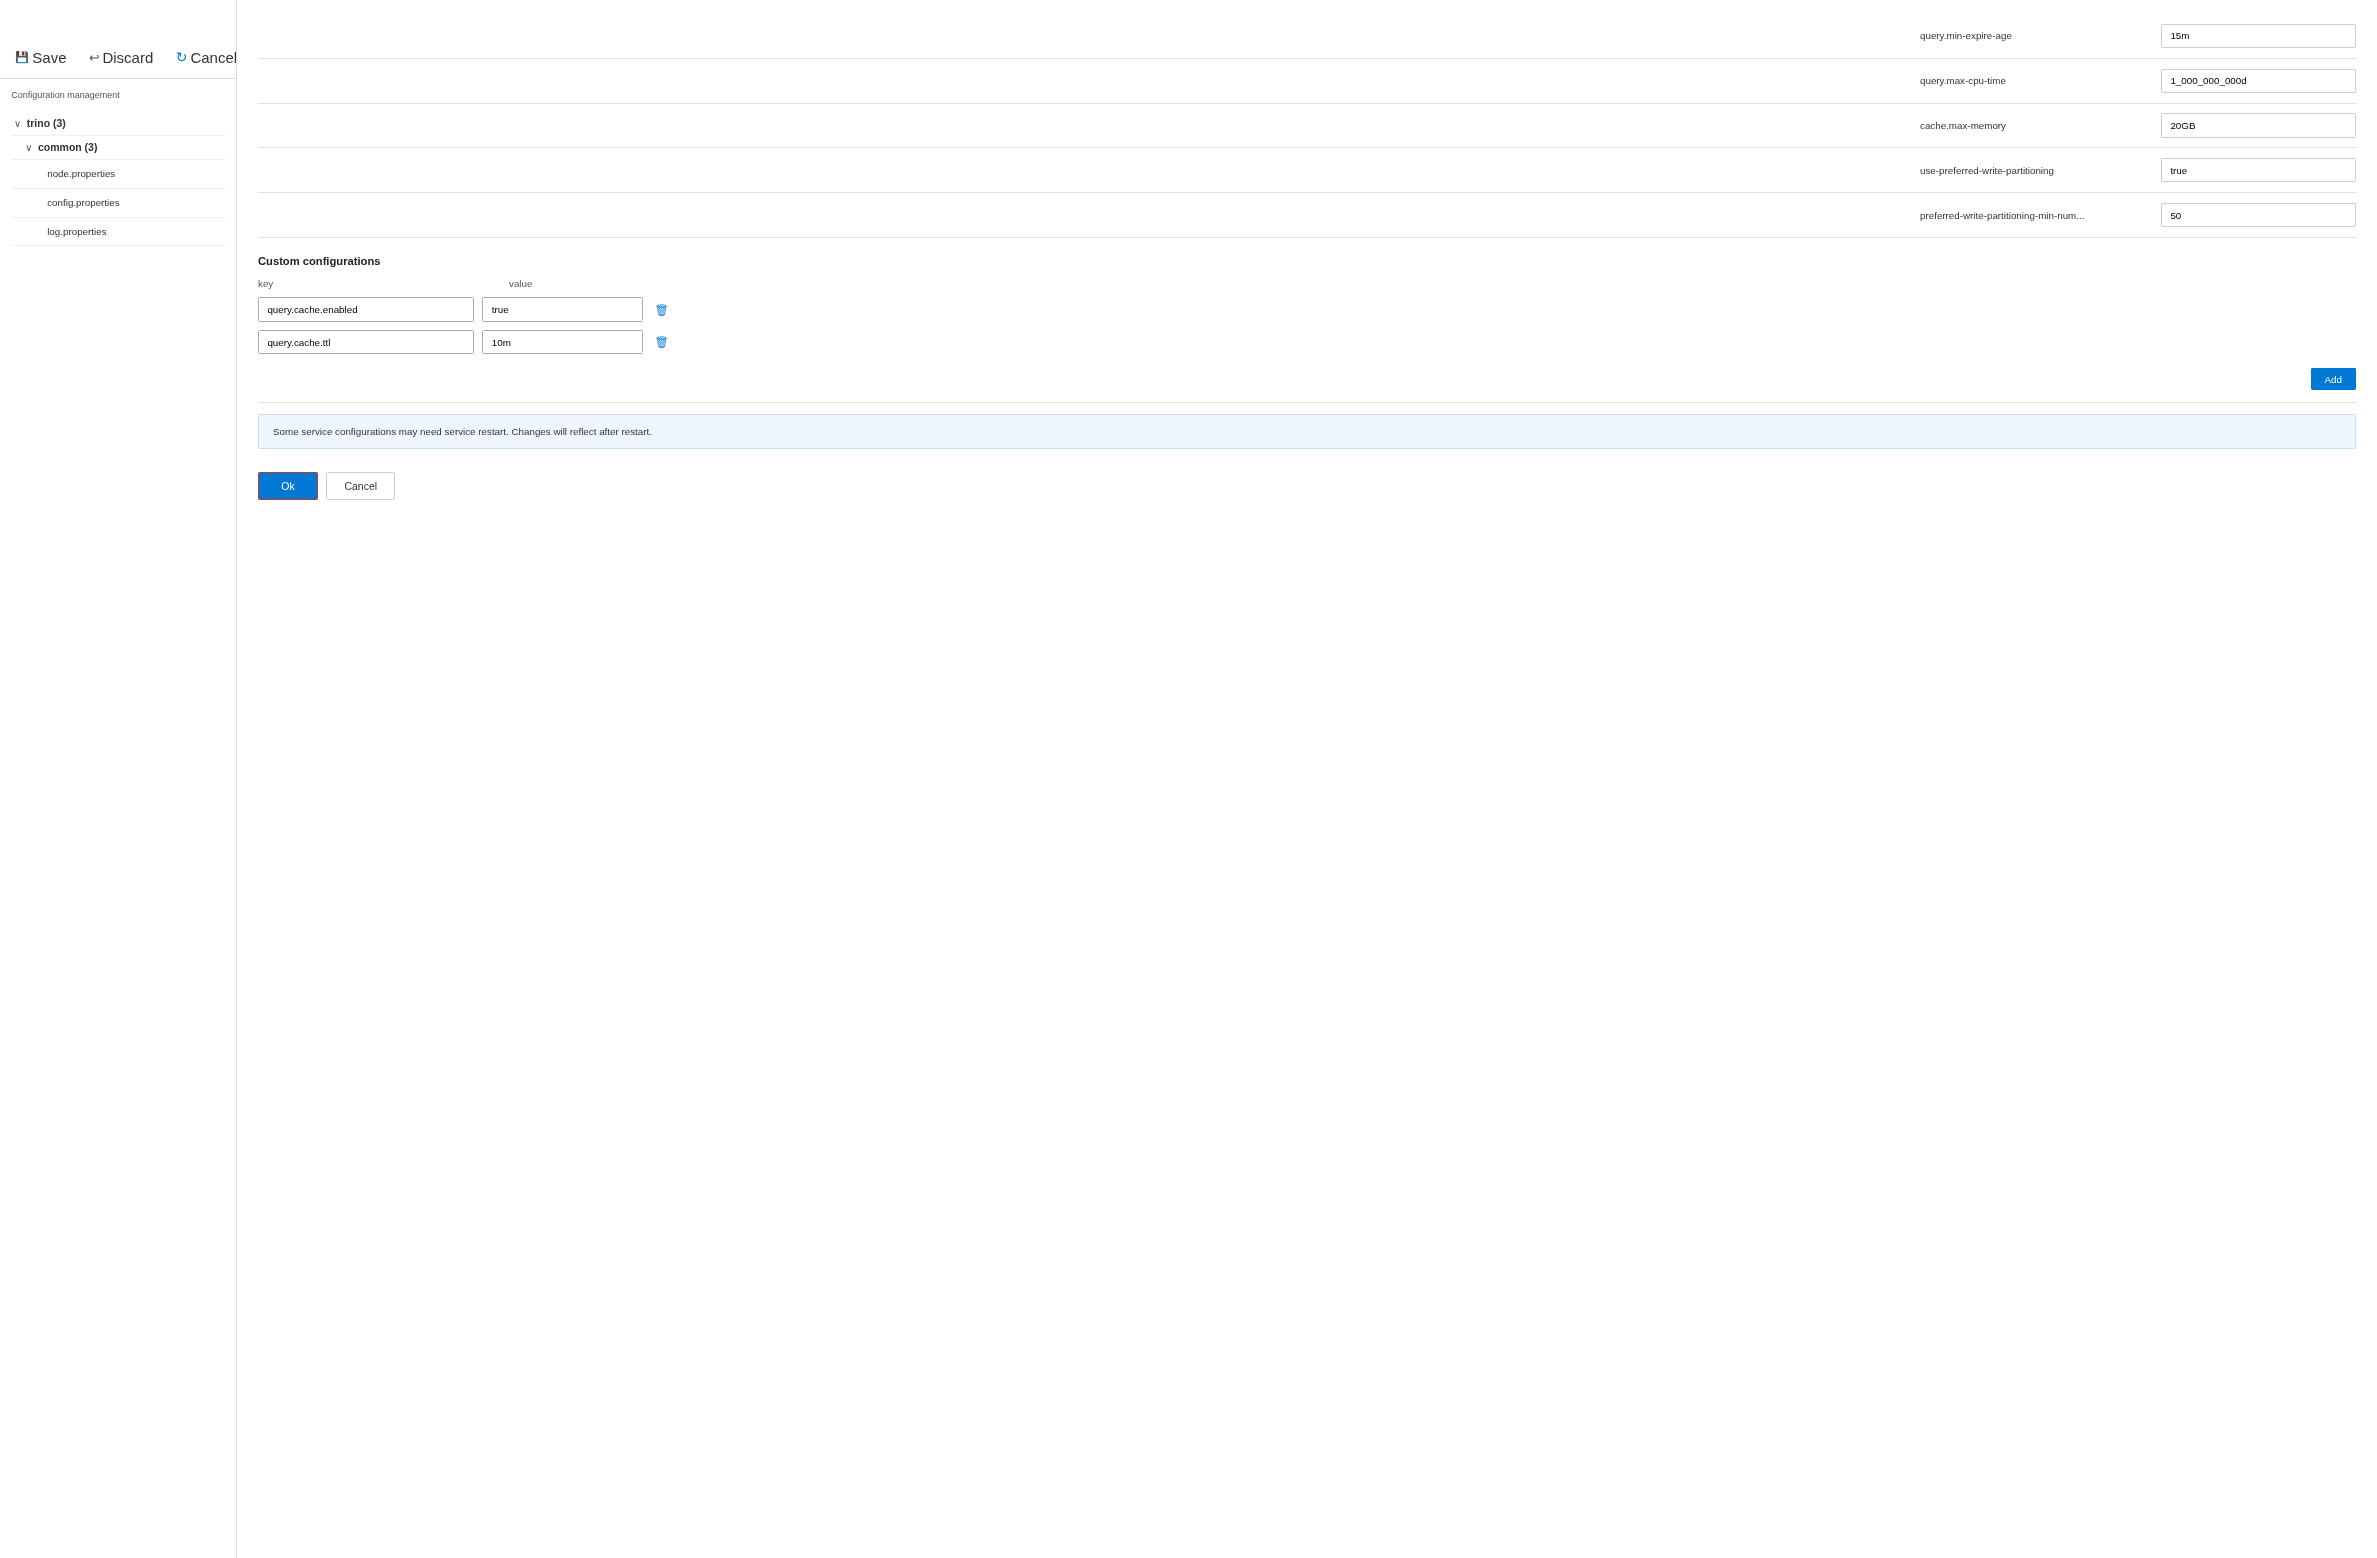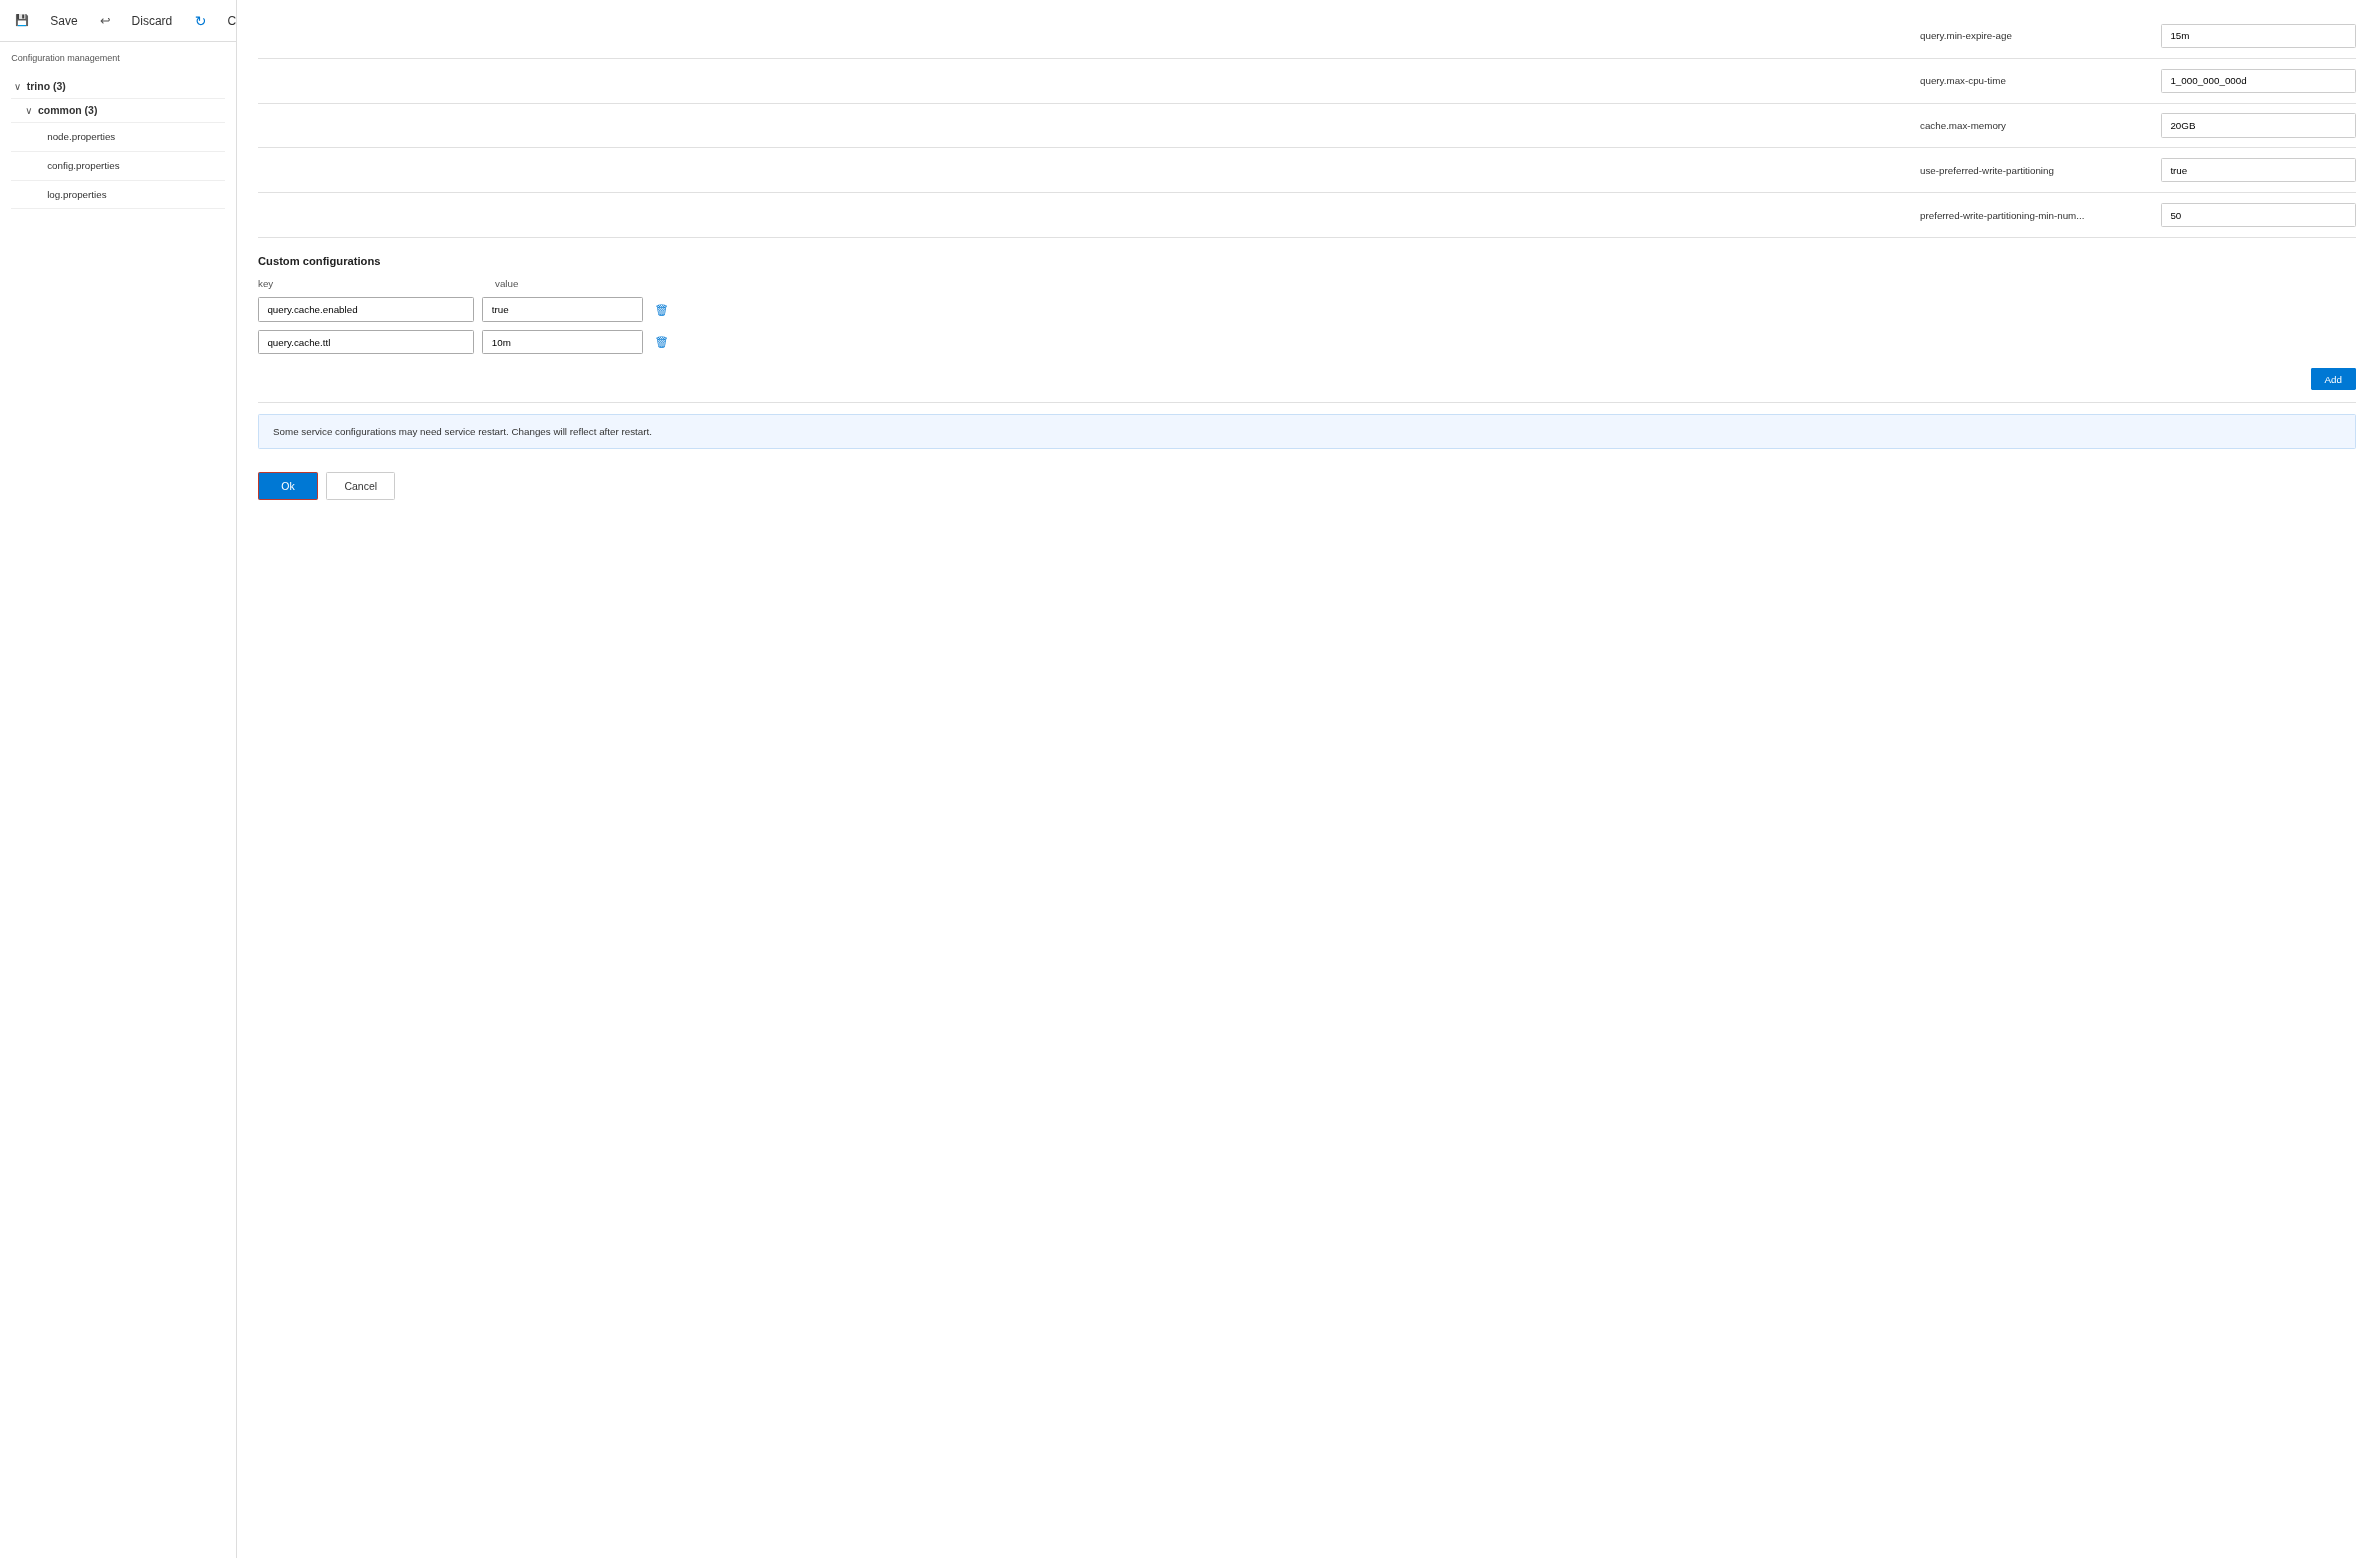--- a/index.html
+++ b/index.html
@@ -27,27 +27,28 @@
       display: flex;
       align-items: center;
       gap: 14px;
       padding: 9.8px 11.2px;
       border-bottom: 0.7px solid #ddd;
     }
 
     .toolbar-btn {
       display: flex;
       align-items: center;
-      gap: 21px;
+      gap: 3px;
       background: none;
       border: none;
       cursor: pointer;
-      font-size: 12px;
+      font-size: 15px;
       color: #333;
       padding: 2.8px 4.2px;
+      margin-top: 36px;
     }
 
     .toolbar-icon {
       font-size: 11.2px;
       color: #555;
     }
 
     .config-section {
       padding: 11.2px;
     }
@@ -137,20 +138,21 @@
 
     .section-title {
       font-size: 11.2px;
       font-weight: 600;
       margin: 17px 0 11.2px 0;
       color: #222;
     }
 
     .custom-config-header {
       display: flex;
+      gap: 14px;
       margin-bottom: 8.4px;
     }
 
     .custom-col-key {
       flex: 0 0 237px;
       font-size: 9.8px;
       font-weight: 500;
       color: #555;
     }
 

